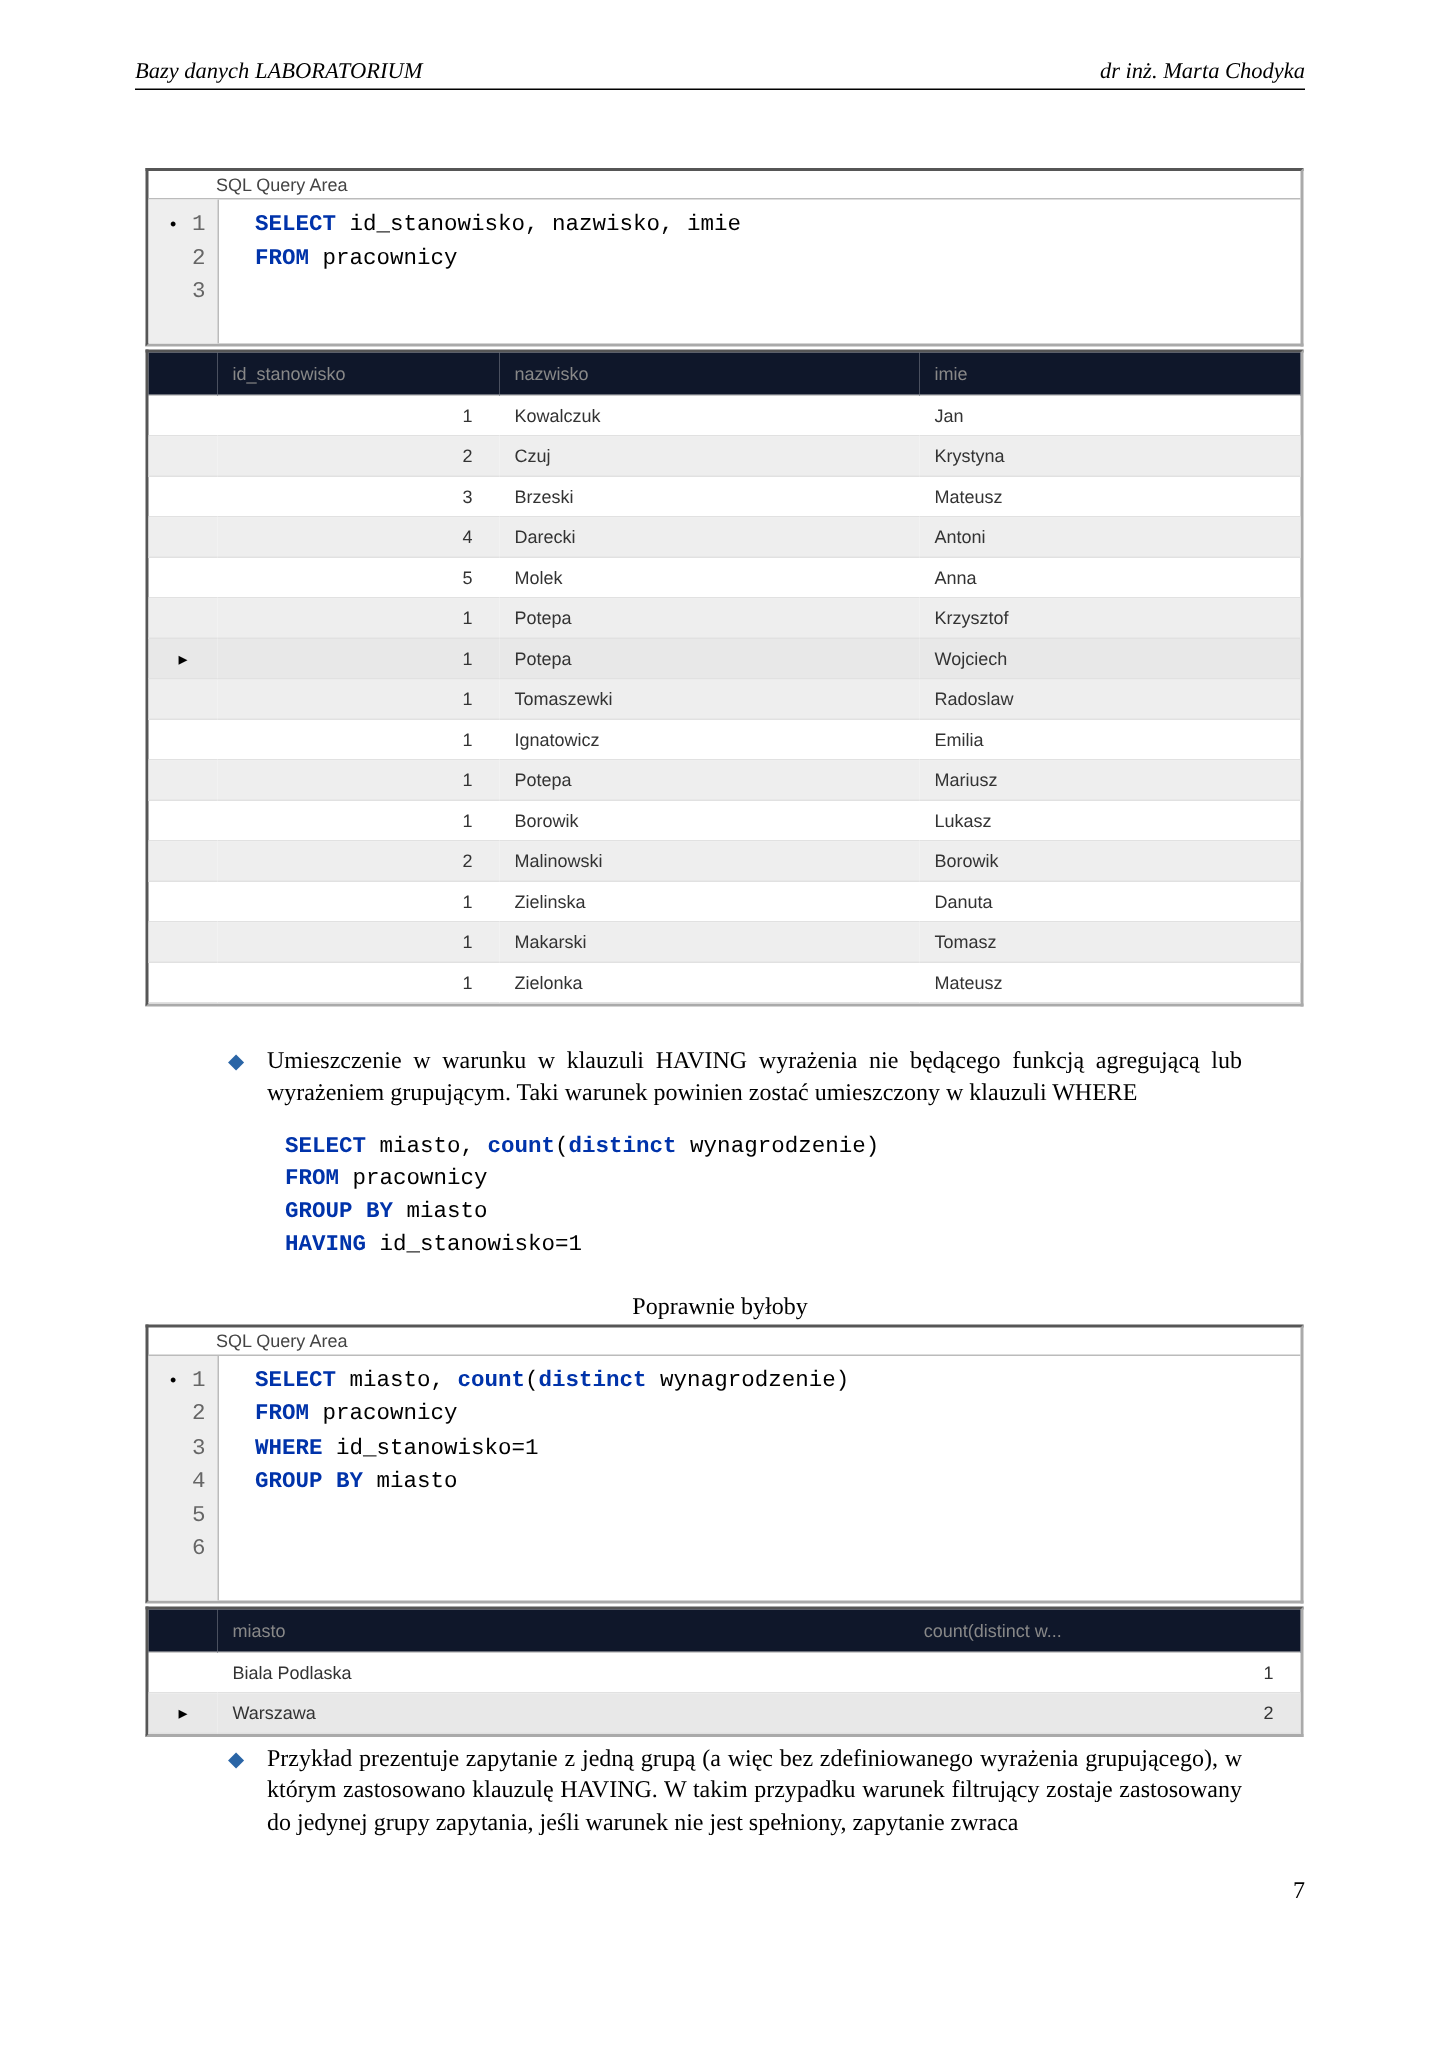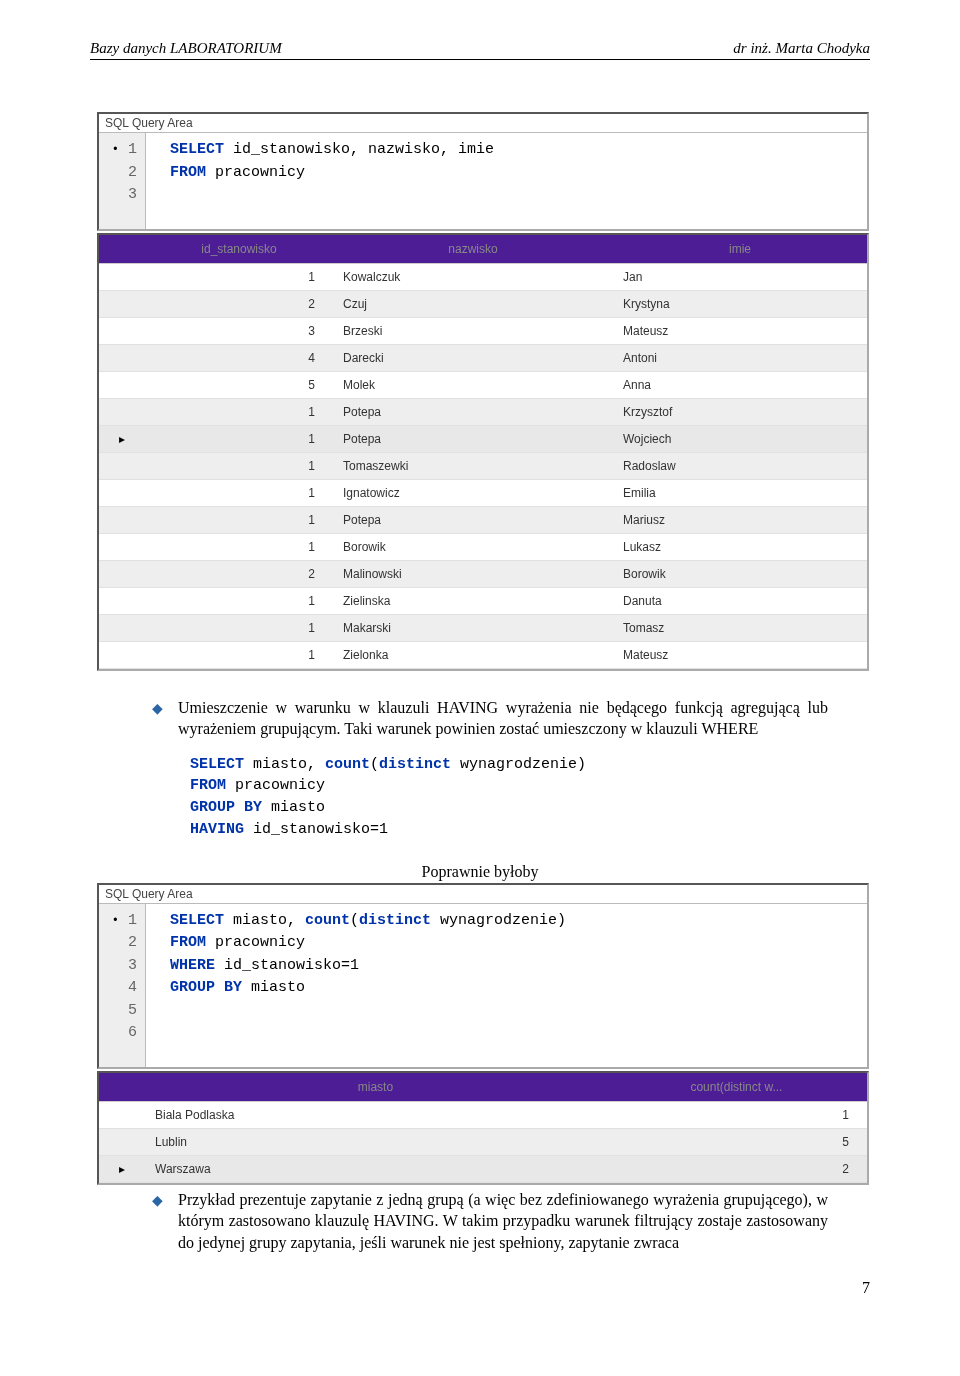--- a/index.html
+++ b/index.html
@@ -24,20 +24,21 @@
   .query-panel {
     border: 2px inset #aaa;
     background: #fff;
     margin-left: 6px;
   }
   .query-title {
     font-family: Tahoma, Arial, sans-serif;
     font-size: 12px;
     color: #444;
     padding: 2px 6px;
+    margin-left: 39px;
   }
   .code-area {
     display: flex;
     border-top: 1px solid #bbb;
     font-family: 'Courier New', monospace;
     font-size: 15px;
     line-height: 1.5;
   }
   .gutter {
     background: #eee;
@@ -76,24 +77,24 @@
     padding: 0 1px;
   }
   .rtable {
     width: 100%;
     border-collapse: separate;
     border-spacing: 0;
     font-family: Tahoma, Arial, sans-serif;
     font-size: 12px;
   }
   .rtable th {
-    text-align: center;
+    text-align: left;
     font-weight: normal;
     color: #888;
-    background: #4c1d95;
+    background: #0f172a;
     padding: 7px 10px;
     border-bottom: 1px solid #ccc;
   }
   .rtable td {
     padding: 6px 10px;
     border-bottom: 1px solid #e1e1e1;
     color: #333;
   }
   .rtable td.mcol {
     width: 26px;
@@ -297,25 +298,20 @@
             <tr>
               <th style="width:26px"></th>
               <th class="cA">miasto</th>
               <th>count(distinct w...</th>
             </tr>
             <tr class="">
               <td class="mcol"></td>
               <td class="cA">Biala Podlaska</td>
               <td class="cB">1</td>
             </tr>
-            <tr class="alt">
-              <td class="mcol"></td>
-              <td class="cA">Lublin</td>
-              <td class="cB">5</td>
-            </tr>
             <tr class="sel">
               <td class="mcol">▸</td>
               <td class="cA">Warszawa</td>
               <td class="cB">2</td>
             </tr>
           </tbody>
         </table>
     </div>
   </div>
 

